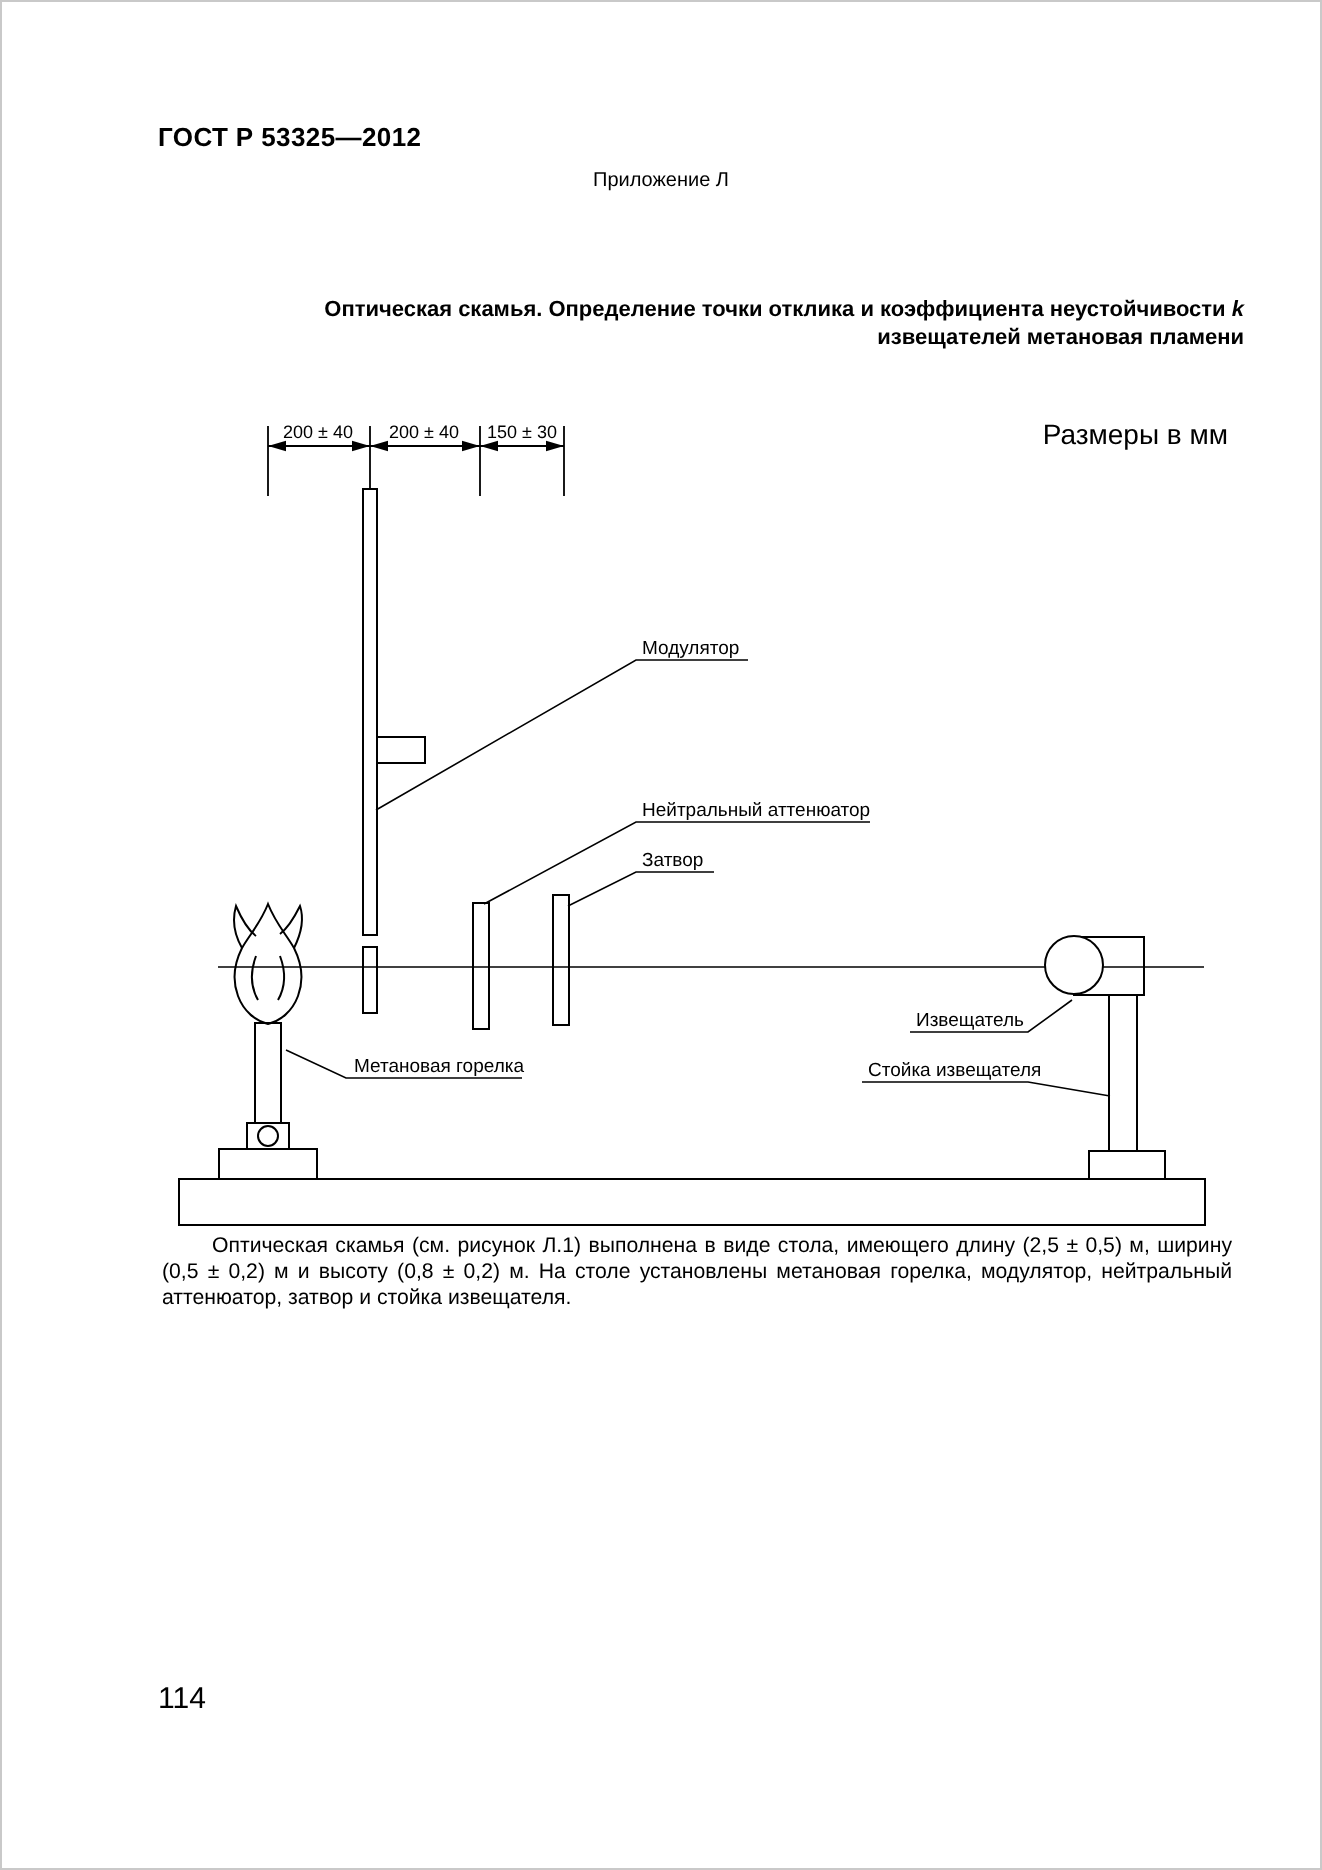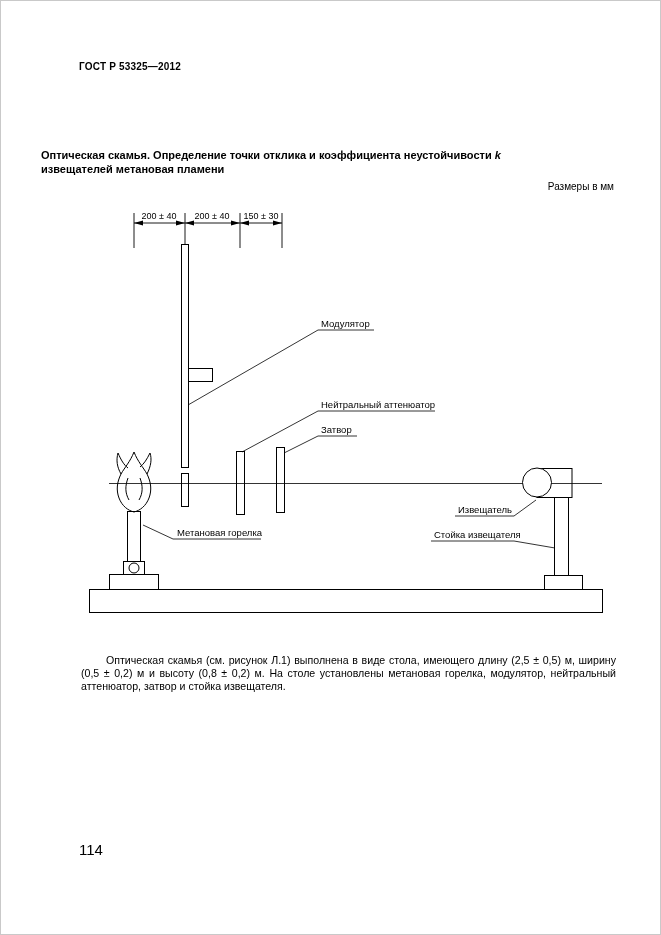--- a/index.html
+++ b/index.html
@@ -3,26 +3,26 @@
 <meta charset="utf-8">
 <style>
   * { margin:0; padding:0; box-sizing:border-box; }
   html,body { background:#ffffff; }
   .page {
     position:relative; width:661px; height:935px; background:#ffffff;
     font-family:"Liberation Sans", sans-serif; color:#000;
     border:1px solid #c9c9c9; overflow:hidden;
   }
   .abs { position:absolute; }
-  .doc-number { left:78px; top:60px; font-weight:bold; font-size:10px; letter-spacing:0.2px; }
+  .doc-number { left:78px; top:60px; font-weight:bold; font-size:13px; letter-spacing:0.2px; }
   .appendix { left:0; top:84px; width:100%; text-align:center; font-size:10px; line-height:12.5px; }
-  .title { left:40px; top:147px; width:581px; text-align:left; font-weight:bold; font-size:11px; line-height:14px; }
-  .units { right:46px; top:180px; font-size:10px;padding-left:21px; }
+  .title { left:40px; top:147px; width:581px; text-align:right; font-weight:bold; font-size:11px; line-height:14px; }
+  .units { right:46px; top:208px; font-size:14px;padding-left:21px; }
   .caption { left:0; top:624px; width:100%; text-align:center; font-size:10px; }
-  .bodytext { left:80px; top:653px; width:535px; font-size:10.6px; line-height:13.2px; }
+  .bodytext { left:80px; top:616px; width:535px; font-size:10.6px; line-height:13.2px; }
   .p1 { text-align:justify; text-indent:25px; }
   .p2 { text-indent:25px; }
   .pagenum { left:78px; top:840px; font-size:15px; }
   .diagram { left:0; top:0; }
   svg text { font-family:"Liberation Sans", sans-serif; fill:#000; }
 </style>
 </head>
 <body>
 
 <div class="page">
@@ -94,20 +94,21 @@
       <text x="320" y="432">Затвор</text>
       <text x="176" y="535">Метановая горелка</text>
       <text x="457" y="512">Извещатель</text>
       <text x="433" y="537">Стойка извещателя</text>
     </g>
   </svg>
 
   <div class="abs doc-number">ГОСТ Р 53325—2012</div>
 
   <div class="abs appendix">
+    <div>Приложение Л</div>
   </div>
 
   <div class="abs title">
     <span>Оптическая скамья. Определение точки отклика и коэффициента неустойчивости </span><i>k</i><br>
     <span>извещателей метановая пламени</span>
   </div>
 
   <div class="abs units">Размеры в мм</div>
 
 

